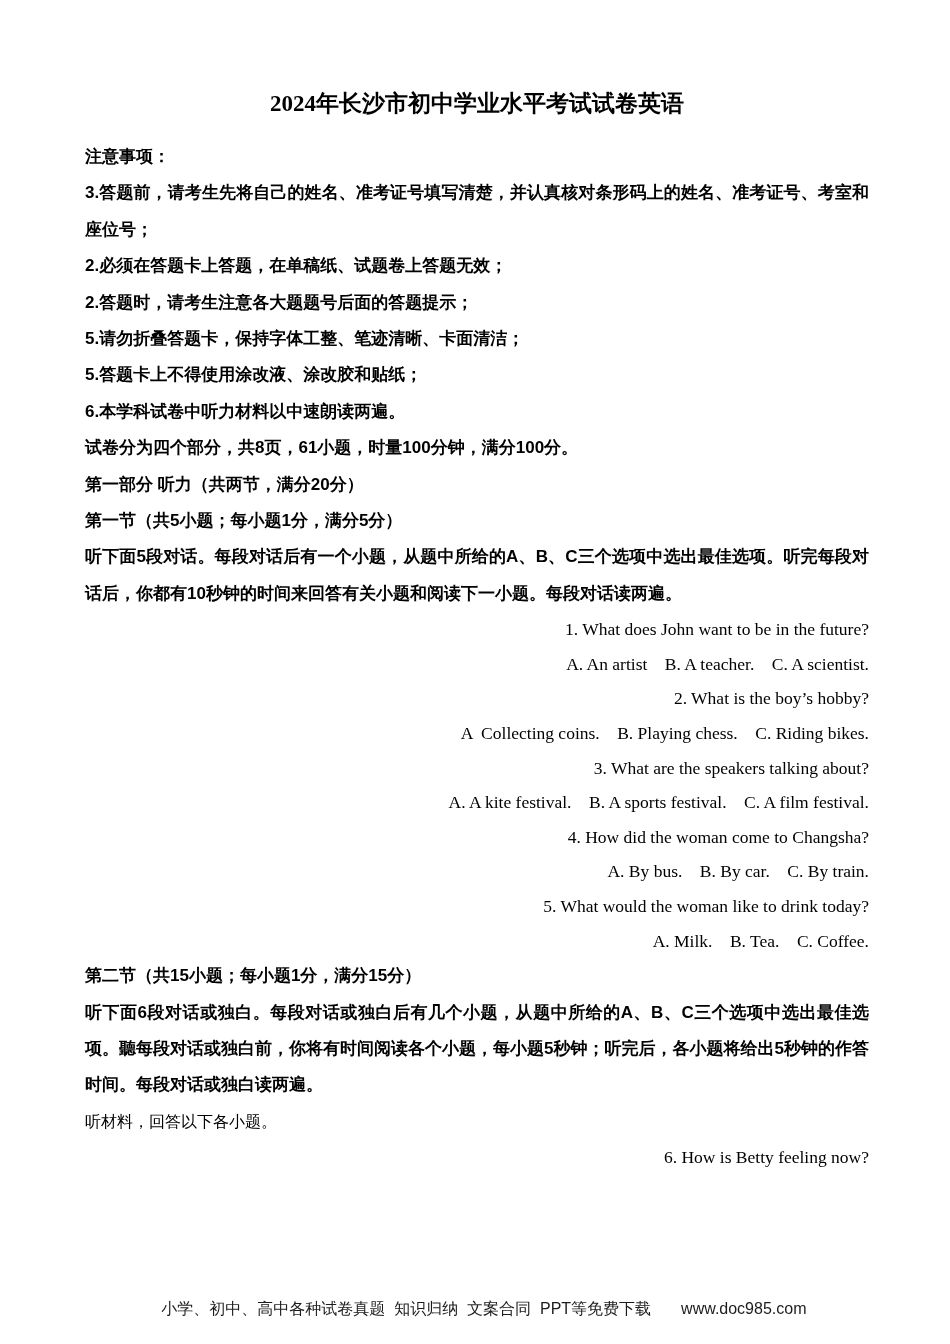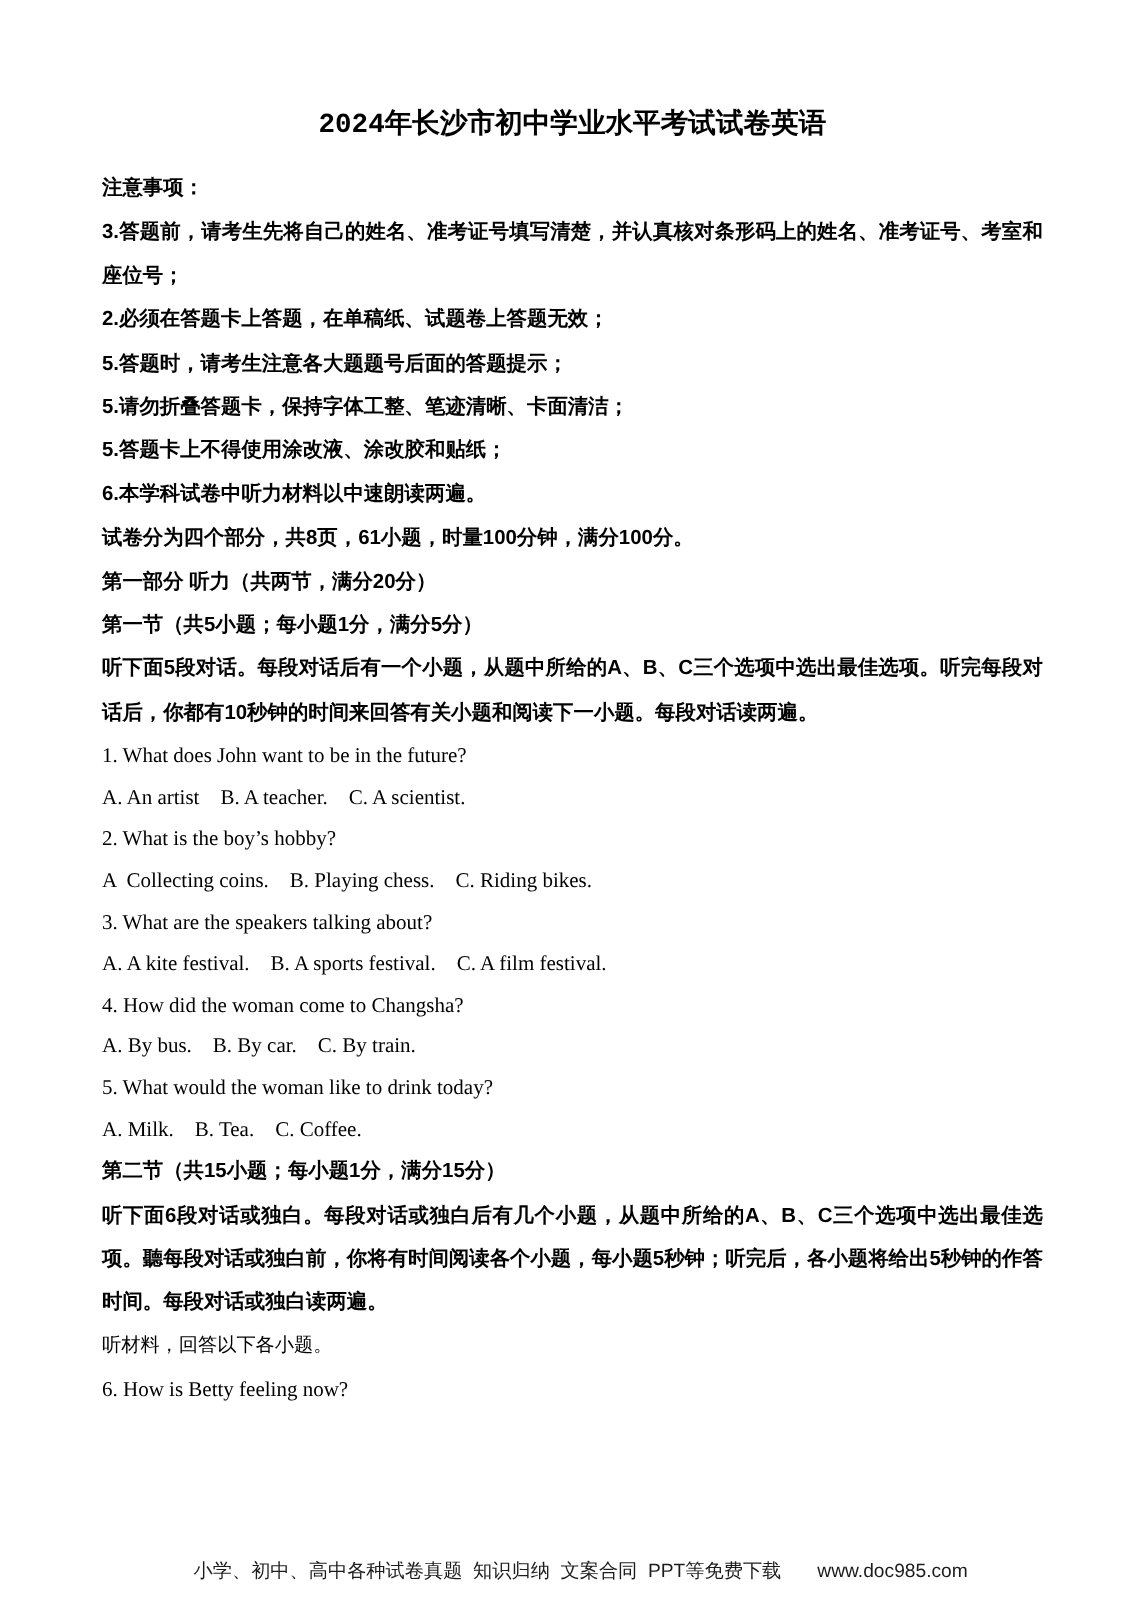--- a/index.html
+++ b/index.html
@@ -12,21 +12,21 @@
     overflow: hidden;
     font-family: "Liberation Sans", sans-serif;
   }
   .content {
     position: absolute;
     left: 85px;
     width: 784px;
     top: 84px;
   }
   .doc-title {
-    font-family: Liberation Mono, monospace;
+    font-family: Liberation Serif, serif;
     font-weight: 700;
     font-size: 23px;
     line-height: 40px;
     text-align: center;
     margin: 0 0 15px 0;
   }
   .zh-b {
     font-family: "Liberation Sans", sans-serif;
     font-weight: 700;
     font-size: 17px;
@@ -41,20 +41,21 @@
     line-height: 36px;
     margin: 0;
   }
   .en {
     font-family: "Liberation Serif", serif;
     font-weight: 400;
     font-size: 17.5px;
     line-height: 34.6px;
     margin: 0;
     white-space: pre-wrap;
+    text-align: right;
   }
   .footer {
     position: absolute;
     left: 0;
     right: 0;
     bottom: 6px;
     text-align: center;
     font-family: "Liberation Sans", sans-serif;
     font-weight: 400;
     font-size: 16px;
@@ -67,21 +68,21 @@
 <body>
 
 <div class="page">
   <div class="content">
 
     <h1 class="doc-title">2024年长沙市初中学业水平考试试卷英语</h1>
 
     <div class="zh-b">注意事项：</div>
     <div class="zh-b">3.答题前，请考生先将自己的姓名、准考证号填写清楚，并认真核对条形码上的姓名、准考证号、考室和座位号；</div>
     <div class="zh-b">2.必须在答题卡上答题，在单稿纸、试题卷上答题无效；</div>
-    <div class="zh-b">5.答题时，请考生注意各大题题号后面的答题提示；</div>
+    <div class="zh-b">2.答题时，请考生注意各大题题号后面的答题提示；</div>
     <div class="zh-b">5.请勿折叠答题卡，保持字体工整、笔迹清晰、卡面清洁；</div>
     <div class="zh-b">5.答题卡上不得使用涂改液、涂改胶和贴纸；</div>
     <div class="zh-b">6.本学科试卷中听力材料以中速朗读两遍。</div>
     <div class="zh-b">试卷分为四个部分，共8页，61小题，时量100分钟，满分100分。</div>
 
     <div class="zh-b">第一部分 听力（共两节，满分20分）</div>
 
     <div class="zh-b">第一节（共5小题；每小题1分，满分5分）</div>
     <div class="zh-b">听下面5段对话。每段对话后有一个小题，从题中所给的A、B、C三个选项中选出最佳选项。听完每段对话后，你都有10秒钟的时间来回答有关小题和阅读下一小题。每段对话读两遍。</div>
 

